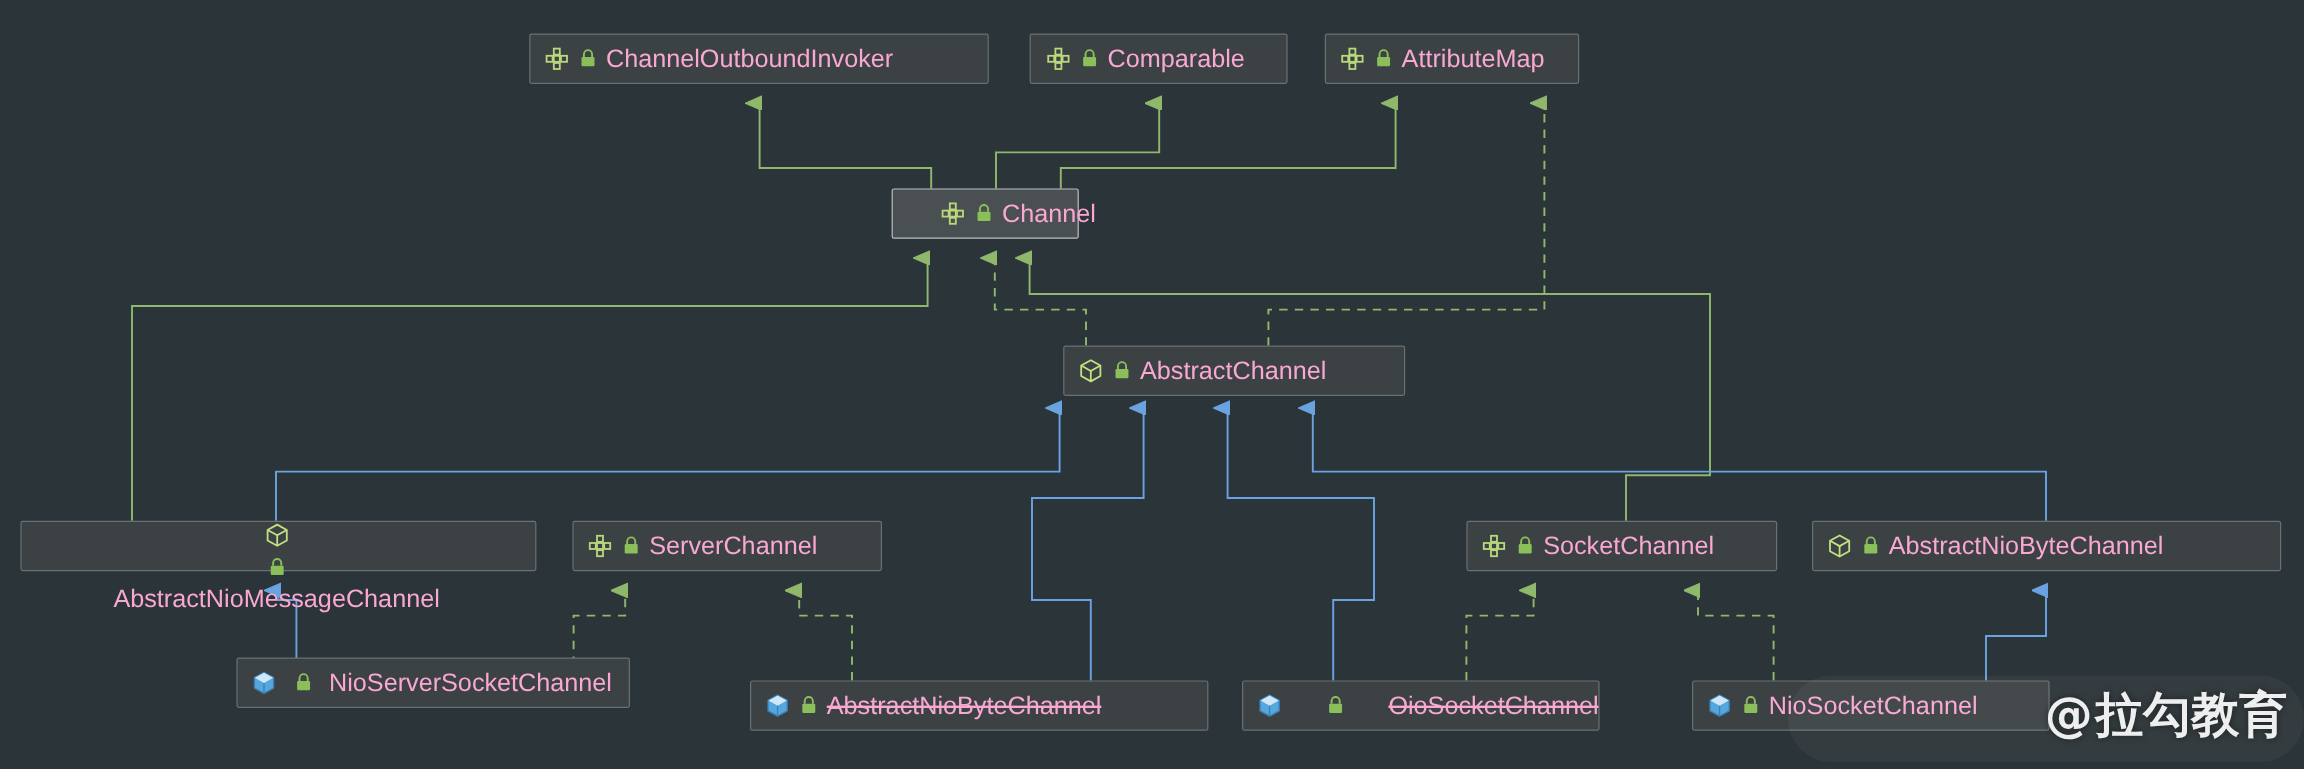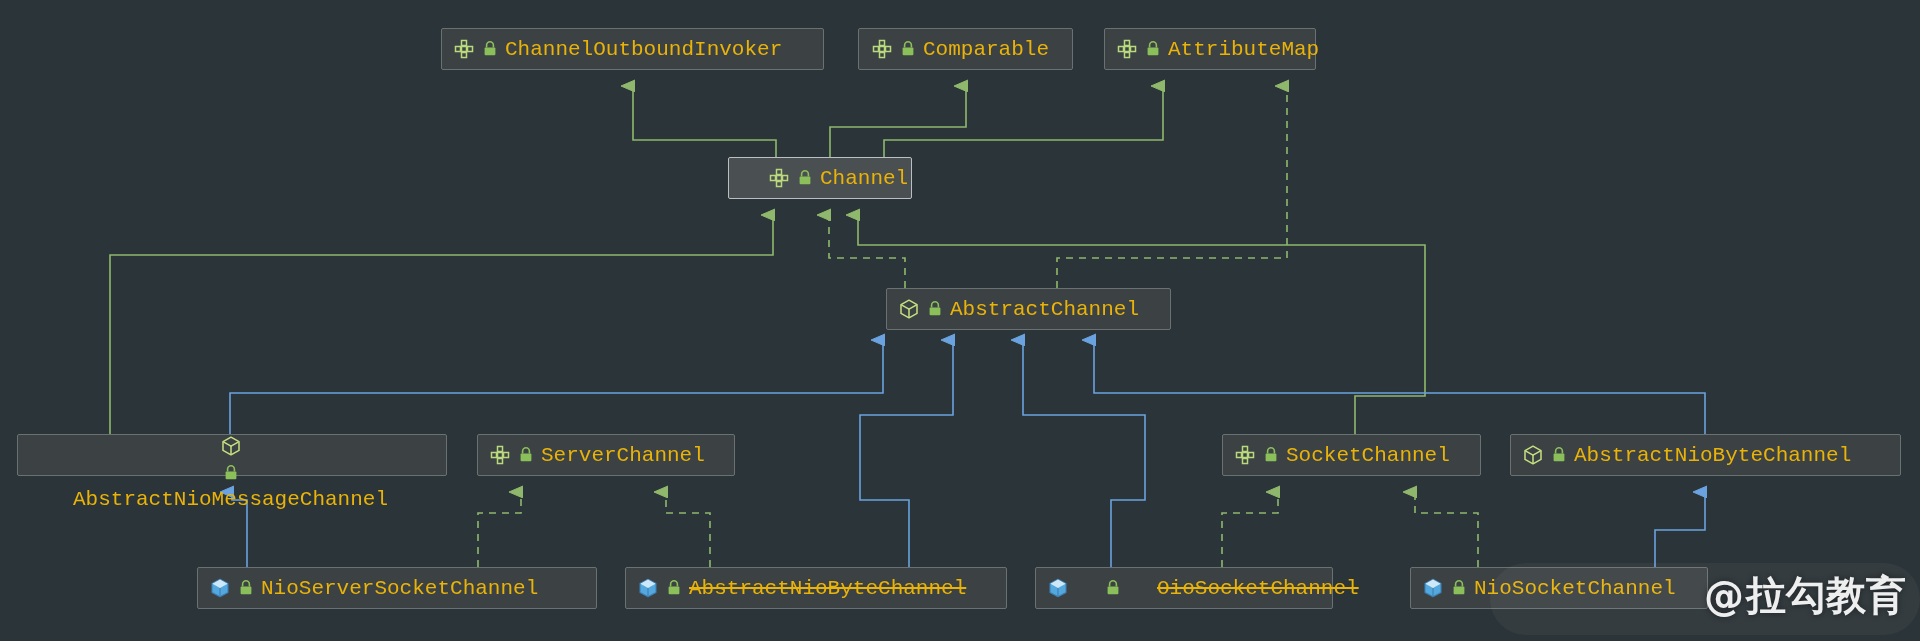--- a/index.html
+++ b/index.html
@@ -31,24 +31,24 @@
     border: 1px solid #6a7173;
     border-radius: 2px;
     white-space: nowrap;
     z-index: 5;
   }
   .node.selected {
     background: #4a4f51;
     border-color: #b9bfc2;
   }
   .node-label {
-    font-family: Liberation Mono, monospace;
+    font-family: Liberation Sans, sans-serif;
     font-size: 21px;
     letter-spacing: 0px;
-    color: #eab308;
+    color: #f9a8d4;
     line-height: 1;
   }
   .node-label.strike { text-decoration: line-through; }
 
   .ico { display: block; flex: 0 0 auto; }
   .ico svg { display: block; }
 
   .watermark {
     position: absolute;
     right: 14px;
@@ -190,21 +190,21 @@
         <span class="ico">
           <svg width="16" height="18" viewBox="0 0 16 18">
             <g fill="none" stroke="#8bbf5a" stroke-width="1.6">
               <path d="M4.6 7.5 L4.6 5.2 A3.4 3.4 0 0 1 11.4 5.2 L11.4 7.5"></path>
             </g>
             <rect x="2.6" y="7.4" width="10.8" height="7.8" rx="1" fill="#8bbf5a"></rect>
           </svg>
         </span>
         <span class="node-label">AttributeMap</span>
       </div>
-      <div class="node selected" style="left: 728px; top: 157px; width: 184px; padding-left: 39px;">
+      <div class="node selected" style="left: 743px; top: 157px; width: 156px; padding-left: 39px;">
         <span class="ico">
           <svg width="22" height="22" viewBox="0 0 22 22">
             <g fill="none" stroke="#b9d97c" stroke-width="1.5">
               <rect x="8.5" y="2.5" width="5" height="5"></rect>
               <rect x="2.5" y="8.5" width="5" height="5"></rect>
               <rect x="8.5" y="8.5" width="5" height="5"></rect>
               <rect x="14.5" y="8.5" width="5" height="5"></rect>
               <rect x="8.5" y="14.5" width="5" height="5"></rect>
             </g>
           </svg>
@@ -316,21 +316,21 @@
         <span class="ico">
           <svg width="16" height="18" viewBox="0 0 16 18">
             <g fill="none" stroke="#8bbf5a" stroke-width="1.6">
               <path d="M4.6 7.5 L4.6 5.2 A3.4 3.4 0 0 1 11.4 5.2 L11.4 7.5"></path>
             </g>
             <rect x="2.6" y="7.4" width="10.8" height="7.8" rx="1" fill="#8bbf5a"></rect>
           </svg>
         </span>
         <span class="node-label">AbstractNioByteChannel</span>
       </div>
-      <div class="node" style="left: 197px; top: 567px; width: 400px;">
+      <div class="node" style="left: 197px; top: 548px; width: 328px; justify-content: space-between;">
         <span class="ico">
           <svg width="22" height="22" viewBox="0 0 22 22">
             <g stroke="#3b7fb5" stroke-width="1.1" stroke-linejoin="round">
               <path d="M11 2.2 L19 6.6 L19 15.4 L11 19.8 L3 15.4 L3 6.6 Z" fill="#55a8dd"></path>
               <path d="M3.4 6.8 L11 11.1 L18.6 6.8 L11 2.6 Z" fill="#cfe8f7" stroke="none"></path>
               <path d="M11 11.1 L11 19.6" stroke="#3b7fb5"></path>
             </g>
           </svg>
         </span>
         <span class="ico">

